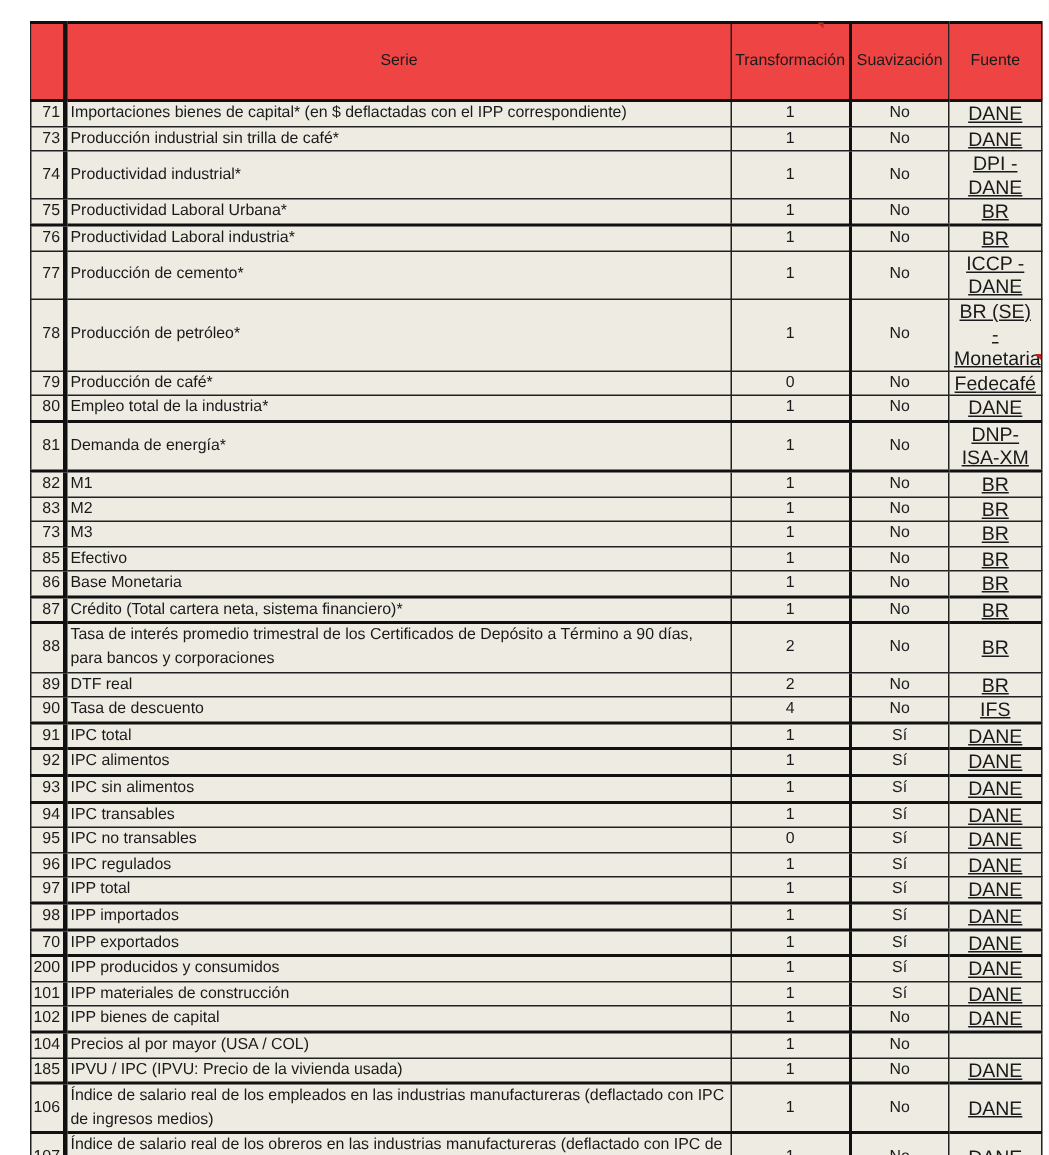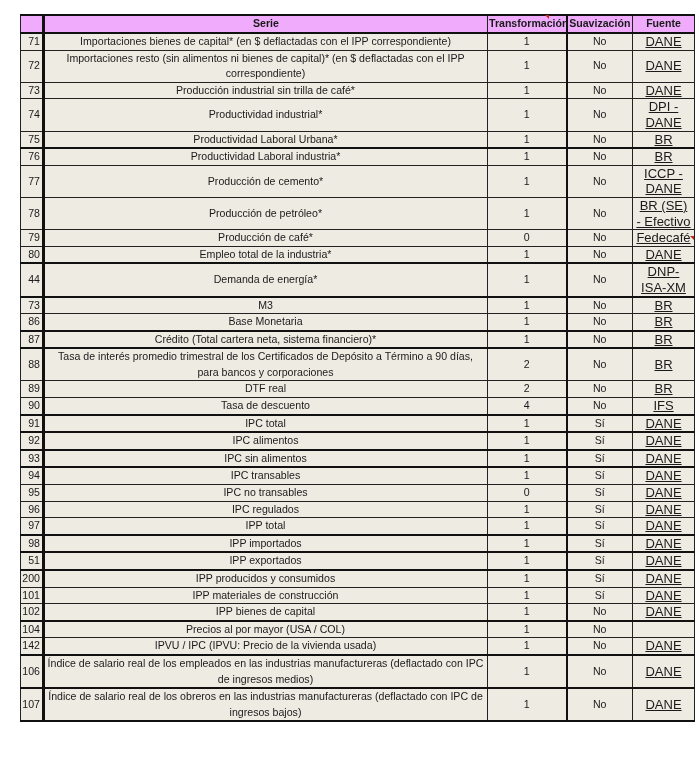--- a/index.html
+++ b/index.html
@@ -23,32 +23,32 @@
   col.c-suav { width: 66px; }
   col.c-fuente { width: 62px; }
   th, td {
     border: 1px solid #222;
     padding: 0 3px;
     line-height: 15.6px;
     height: 15.6px;
     vertical-align: middle;
   }
   th {
-    background: #f0abfc;
-    font-weight: bold;
+    background: #ef4444;
+    font-weight: normal;
     text-align: center;
     height: 16px;
     border-top: 2px solid #111;
     border-bottom: 2px solid #111;
     white-space: nowrap;
-    padding: 0 1px;
+    padding: 17px 1px;
   }
   td.num { text-align: right; padding: 0 2px 0 0; border-right: 3px solid #111; margin-left: 13px; }
   th.num { border-right: 3px solid #111; }
-  td.serie { text-align: center; padding-left: 2px; }
+  td.serie { text-align: left; padding-left: 2px; }
   td.c { text-align: center; }
   td.trans, th.trans { border-right: 2px solid #111; }
   tr.thick td { border-bottom: 2px solid #111; }
   td.fuente { font-size: 13px; line-height: 15.6px; text-decoration: underline; }
   .corner-mark {
     position: absolute; width: 0; height: 0;
     border-left: 4px solid transparent;
     border-top: 4px solid #c0281c;
   }
 </style>
@@ -75,27 +75,20 @@
     </thead>
     <tbody id="rows">
         <tr>
           <td class="num">71</td>
           <td class="serie">Importaciones bienes de capital* (en $ deflactadas con el IPP correspondiente)</td>
           <td class="c trans">1</td>
           <td class="c">No</td>
           <td class="c fuente">DANE</td>
         </tr>
         <tr>
-          <td class="num" style="height: 31px;">72</td>
-          <td class="serie" style="height: 31px;">Importaciones resto (sin alimentos ni bienes de capital)* (en $ deflactadas con el IPP correspondiente)</td>
-          <td class="c trans" style="height: 31px;">1</td>
-          <td class="c" style="height: 31px;">No</td>
-          <td class="c fuente" style="height: 31px;">DANE</td>
-        </tr>
-        <tr>
           <td class="num">73</td>
           <td class="serie">Producción industrial sin trilla de café*</td>
           <td class="c trans">1</td>
           <td class="c">No</td>
           <td class="c fuente">DANE</td>
         </tr>
         <tr>
           <td class="num">74</td>
           <td class="serie">Productividad industrial*</td>
           <td class="c trans">1</td>
@@ -121,46 +114,67 @@
           <td class="serie">Producción de cemento*</td>
           <td class="c trans">1</td>
           <td class="c">No</td>
           <td class="c fuente">ICCP -DANE</td>
         </tr>
         <tr>
           <td class="num" style="height: 31px;">78</td>
           <td class="serie" style="height: 31px;">Producción de petróleo*</td>
           <td class="c trans" style="height: 31px;">1</td>
           <td class="c" style="height: 31px;">No</td>
-          <td class="c fuente" style="height: 31px;">BR (SE) - Efectivo</td>
+          <td class="c fuente" style="height: 31px;">BR (SE) - Monetaria</td>
         </tr>
         <tr>
           <td class="num">79</td>
           <td class="serie">Producción de café*</td>
           <td class="c trans">0</td>
           <td class="c">No</td>
           <td class="c fuente">Fedecafé</td>
         </tr>
         <tr class="thick">
           <td class="num">80</td>
           <td class="serie">Empleo total de la industria*</td>
           <td class="c trans">1</td>
           <td class="c">No</td>
           <td class="c fuente">DANE</td>
         </tr>
         <tr class="thick">
-          <td class="num">44</td>
+          <td class="num">81</td>
           <td class="serie">Demanda de energía*</td>
           <td class="c trans">1</td>
           <td class="c">No</td>
           <td class="c fuente">DNP-ISA-XM</td>
+        </tr>
+        <tr>
+          <td class="num">82</td>
+          <td class="serie">M1</td>
+          <td class="c trans">1</td>
+          <td class="c">No</td>
+          <td class="c fuente">BR</td>
+        </tr>
+        <tr>
+          <td class="num">83</td>
+          <td class="serie">M2</td>
+          <td class="c trans">1</td>
+          <td class="c">No</td>
+          <td class="c fuente">BR</td>
         </tr>
         <tr>
           <td class="num">73</td>
           <td class="serie">M3</td>
+          <td class="c trans">1</td>
+          <td class="c">No</td>
+          <td class="c fuente">BR</td>
+        </tr>
+        <tr>
+          <td class="num">85</td>
+          <td class="serie">Efectivo</td>
           <td class="c trans">1</td>
           <td class="c">No</td>
           <td class="c fuente">BR</td>
         </tr>
         <tr class="thick">
           <td class="num">86</td>
           <td class="serie">Base Monetaria</td>
           <td class="c trans">1</td>
           <td class="c">No</td>
           <td class="c fuente">BR</td>
@@ -243,21 +257,21 @@
           <td class="c fuente">DANE</td>
         </tr>
         <tr class="thick">
           <td class="num">98</td>
           <td class="serie">IPP importados</td>
           <td class="c trans">1</td>
           <td class="c">Sí</td>
           <td class="c fuente">DANE</td>
         </tr>
         <tr class="thick">
-          <td class="num">51</td>
+          <td class="num">70</td>
           <td class="serie">IPP exportados</td>
           <td class="c trans">1</td>
           <td class="c">Sí</td>
           <td class="c fuente">DANE</td>
         </tr>
         <tr>
           <td class="num">200</td>
           <td class="serie">IPP producidos y consumidos</td>
           <td class="c trans">1</td>
           <td class="c">Sí</td>
@@ -278,21 +292,21 @@
           <td class="c fuente">DANE</td>
         </tr>
         <tr>
           <td class="num">104</td>
           <td class="serie">Precios al por mayor (USA / COL)</td>
           <td class="c trans">1</td>
           <td class="c">No</td>
           <td class="c fuente"></td>
         </tr>
         <tr class="thick">
-          <td class="num">142</td>
+          <td class="num">185</td>
           <td class="serie">IPVU / IPC (IPVU: Precio de la vivienda usada)</td>
           <td class="c trans">1</td>
           <td class="c">No</td>
           <td class="c fuente">DANE</td>
         </tr>
         <tr class="thick">
           <td class="num" style="height: 31px;">106</td>
           <td class="serie" style="height: 31px;">Índice de salario real de los empleados en las industrias manufactureras (deflactado con IPC  de ingresos medios)</td>
           <td class="c trans" style="height: 31px;">1</td>
           <td class="c" style="height: 31px;">No</td>

